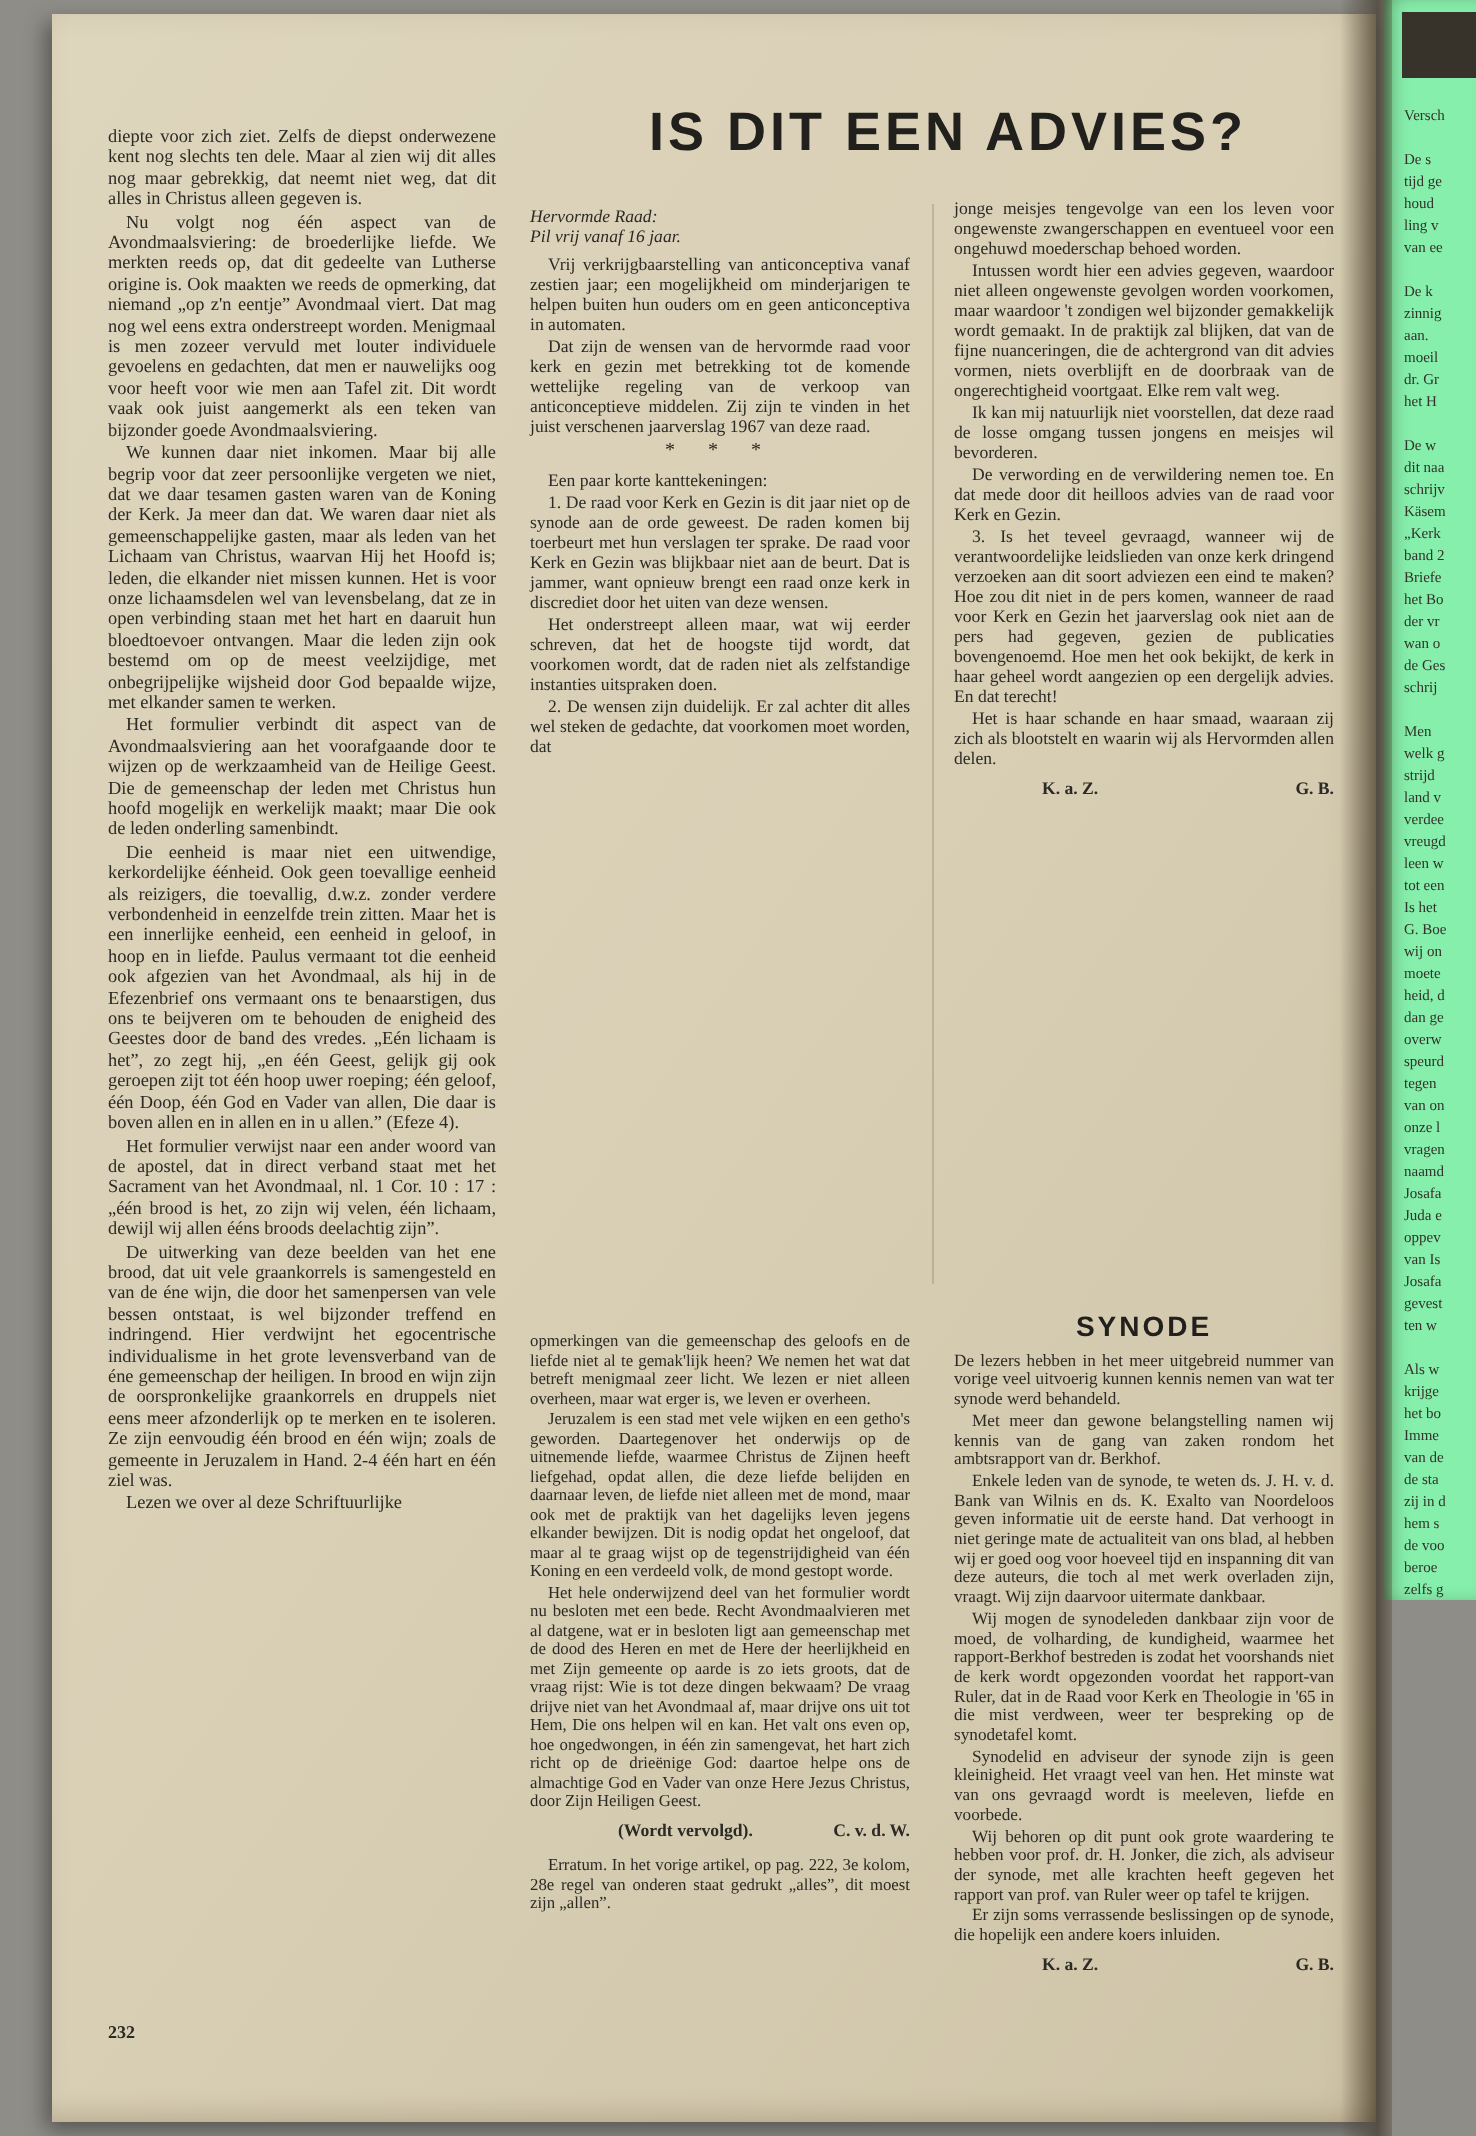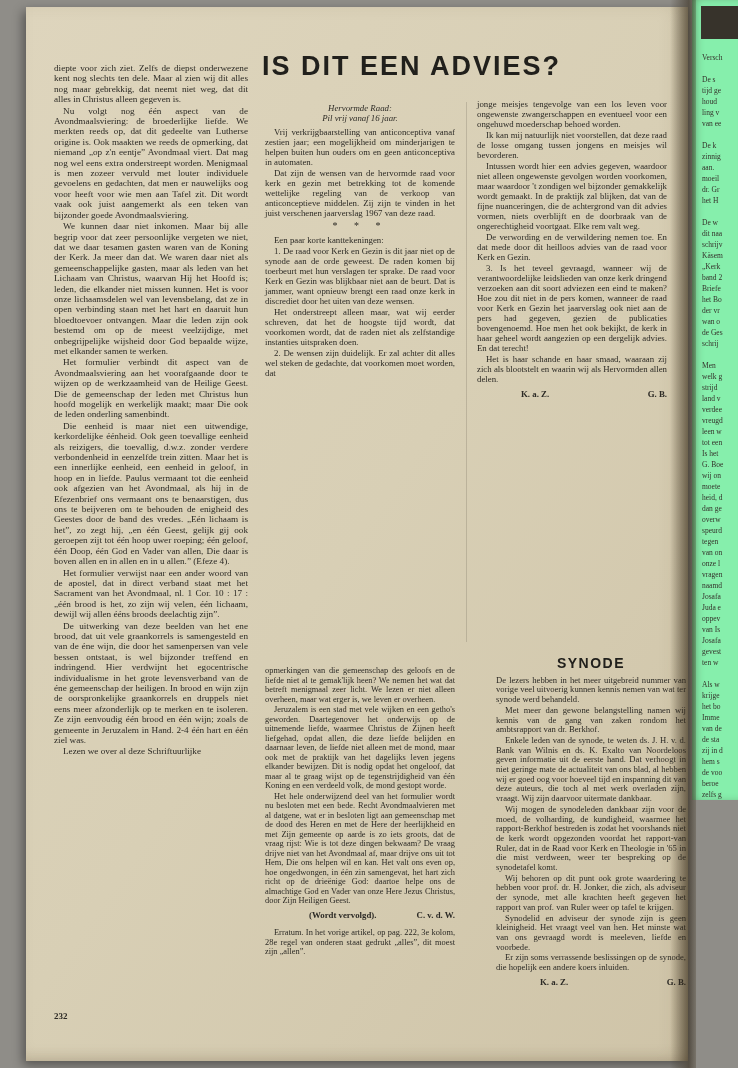--- a/index.html
+++ b/index.html
@@ -26,32 +26,32 @@
     position: absolute; left: 28px; top: 56px;
     width: 194px; height: 958px;
     font-size: 9.2px; line-height: 10.4px;
     overflow: hidden;
   }
   .headline {
     position: absolute; left: 236px; top: 44px; width: 424px;
     margin: 0;
     font-family: "Liberation Sans", sans-serif;
     font-weight: bold; font-size: 27px; letter-spacing: 2px;
-    color: #21201c;
+    text-align: center; color: #21201c;
   }
   .advies-col1 { position: absolute; left: 239px; top: 92px; width: 190px; font-size: 8.8px; line-height: 10px; }
   .advies-col2 { position: absolute; left: 451px; top: 92px; width: 190px; font-size: 8.8px; line-height: 10px; }
   .colrule { position: absolute; left: 440px; top: 95px; width: 1px; height: 540px; background: rgba(60,55,45,0.18); }
-  .centered-lines p { text-align: center; text-indent: 0 !important; font-style: italic; margin: 0; }
+  .centered-lines p { text-indent: 0 !important; font-style: italic; margin: 0; }
   .centered-lines { margin: 4px 0; }
   .stars { text-align: center; letter-spacing: 7px; font-size: 10px; margin: 3px 0 4px 0; color: #2c2a25; }
   .sigrow { display: flex; justify-content: space-between; margin-top: 5px; font-weight: bold; font-size: 8.8px; color: #2c2a25; padding-left: 44px; }
 
   .lower-col2 { position: absolute; left: 239px; top: 659px; width: 190px; font-size: 8.4px; line-height: 9.5px; }
-  .lower-col3 { position: absolute; left: 470px; top: 652px; width: 190px; font-size: 8.6px; line-height: 9.7px; }
+  .lower-col3 { position: absolute; left: 451px; top: 652px; width: 190px; font-size: 8.6px; line-height: 9.7px; }
   .synode-head {
     font-family: "Liberation Sans", sans-serif;
     font-weight: bold; font-size: 14px; letter-spacing: 1.5px;
     text-align: center; color: #21201c; margin: 0 0 7px 0;
   }
   .erratum { margin-top: 8px !important; }
   .pagenum {
     position: absolute; left: 28px; top: 1004px;
     font-size: 9px; font-weight: bold; color: #2c2a25;
   }
@@ -109,22 +109,22 @@
           <p>Een paar korte kanttekeningen:</p>
           <p>1. De raad voor Kerk en Gezin is dit jaar niet op de synode aan de orde geweest. De raden komen bij toerbeurt met hun verslagen ter sprake. De raad voor Kerk en Gezin was blijkbaar niet aan de beurt. Dat is jammer, want opnieuw brengt een raad onze kerk in discrediet door het uiten van deze wensen.</p>
           <p>Het onderstreept alleen maar, wat wij eerder schreven, dat het de hoogste tijd wordt, dat voorkomen wordt, dat de raden niet als zelfstandige instanties uitspraken doen.</p>
           <p>2. De wensen zijn duidelijk. Er zal achter dit alles wel steken de gedachte, dat voorkomen moet worden, dat</p>
         </div>
     </div>
 
     <div class="advies-col2">
       <div class="bodytext first-noindent">
           <p>jonge meisjes tengevolge van een los leven voor ongewenste zwangerschappen en eventueel voor een ongehuwd moederschap behoed worden.</p>
+          <p>Intussen wordt hier een advies gegeven, waardoor niet alleen ongewenste gevolgen worden voorkomen, maar waardoor 't zondigen wel bijzonder gemakkelijk wordt gemaakt. In de praktijk zal blijken, dat van de fijne nuanceringen, die de achtergrond van dit advies vormen, niets overblijft en de doorbraak van de ongerechtigheid voortgaat. Elke rem valt weg.</p>
           <p>Ik kan mij natuurlijk niet voorstellen, dat deze raad de losse omgang tussen jongens en meisjes wil bevorderen.</p>
-          <p>Intussen wordt hier een advies gegeven, waardoor niet alleen ongewenste gevolgen worden voorkomen, maar waardoor 't zondigen wel bijzonder gemakkelijk wordt gemaakt. In de praktijk zal blijken, dat van de fijne nuanceringen, die de achtergrond van dit advies vormen, niets overblijft en de doorbraak van de ongerechtigheid voortgaat. Elke rem valt weg.</p>
           <p>De verwording en de verwildering nemen toe. En dat mede door dit heilloos advies van de raad voor Kerk en Gezin.</p>
           <p>3. Is het teveel gevraagd, wanneer wij de verantwoordelijke leidslieden van onze kerk dringend verzoeken aan dit soort adviezen een eind te maken? Hoe zou dit niet in de pers komen, wanneer de raad voor Kerk en Gezin het jaarverslag ook niet aan de pers had gegeven, gezien de publicaties bovengenoemd. Hoe men het ook bekijkt, de kerk in haar geheel wordt aangezien op een dergelijk advies. En dat terecht!</p>
           <p>Het is haar schande en haar smaad, waaraan zij zich als blootstelt en waarin wij als Hervormden allen delen.</p>
         </div>
       <div class="sigrow">
         <span>K. a. Z.</span>
         <span>G. B.</span>
       </div>
     </div>
 
@@ -143,22 +143,22 @@
       </div>
     </div>
 
     <div class="lower-col3">
       <div class="synode-head">SYNODE</div>
       <div class="bodytext first-noindent">
           <p>De lezers hebben in het meer uitgebreid nummer van vorige veel uitvoerig kunnen kennis nemen van wat ter synode werd behandeld.</p>
           <p>Met meer dan gewone belangstelling namen wij kennis van de gang van zaken rondom het ambtsrapport van dr. Berkhof.</p>
           <p>Enkele leden van de synode, te weten ds. J. H. v. d. Bank van Wilnis en ds. K. Exalto van Noordeloos geven informatie uit de eerste hand. Dat verhoogt in niet geringe mate de actualiteit van ons blad, al hebben wij er goed oog voor hoeveel tijd en inspanning dit van deze auteurs, die toch al met werk overladen zijn, vraagt. Wij zijn daarvoor uitermate dankbaar.</p>
           <p>Wij mogen de synodeleden dankbaar zijn voor de moed, de volharding, de kundigheid, waarmee het rapport-Berkhof bestreden is zodat het voorshands niet de kerk wordt opgezonden voordat het rapport-van Ruler, dat in de Raad voor Kerk en Theologie in '65 in die mist verdween, weer ter bespreking op de synodetafel komt.</p>
+          <p>Synodelid en adviseur der synode zijn is geen kleinigheid. Het vraagt veel van hen. Het minste wat van ons gevraagd wordt is meeleven, liefde en voorbede.</p>
           <p>Wij behoren op dit punt ook grote waardering te hebben voor prof. dr. H. Jonker, die zich, als adviseur der synode, met alle krachten heeft gegeven het rapport van prof. van Ruler weer op tafel te krijgen.</p>
-          <p>Synodelid en adviseur der synode zijn is geen kleinigheid. Het vraagt veel van hen. Het minste wat van ons gevraagd wordt is meeleven, liefde en voorbede.</p>
           <p>Er zijn soms verrassende beslissingen op de synode, die hopelijk een andere koers inluiden.</p>
         </div>
       <div class="sigrow">
         <span>K. a. Z.</span>
         <span>G. B.</span>
       </div>
     </div>
 
     <div class="pagenum">232</div>
 

